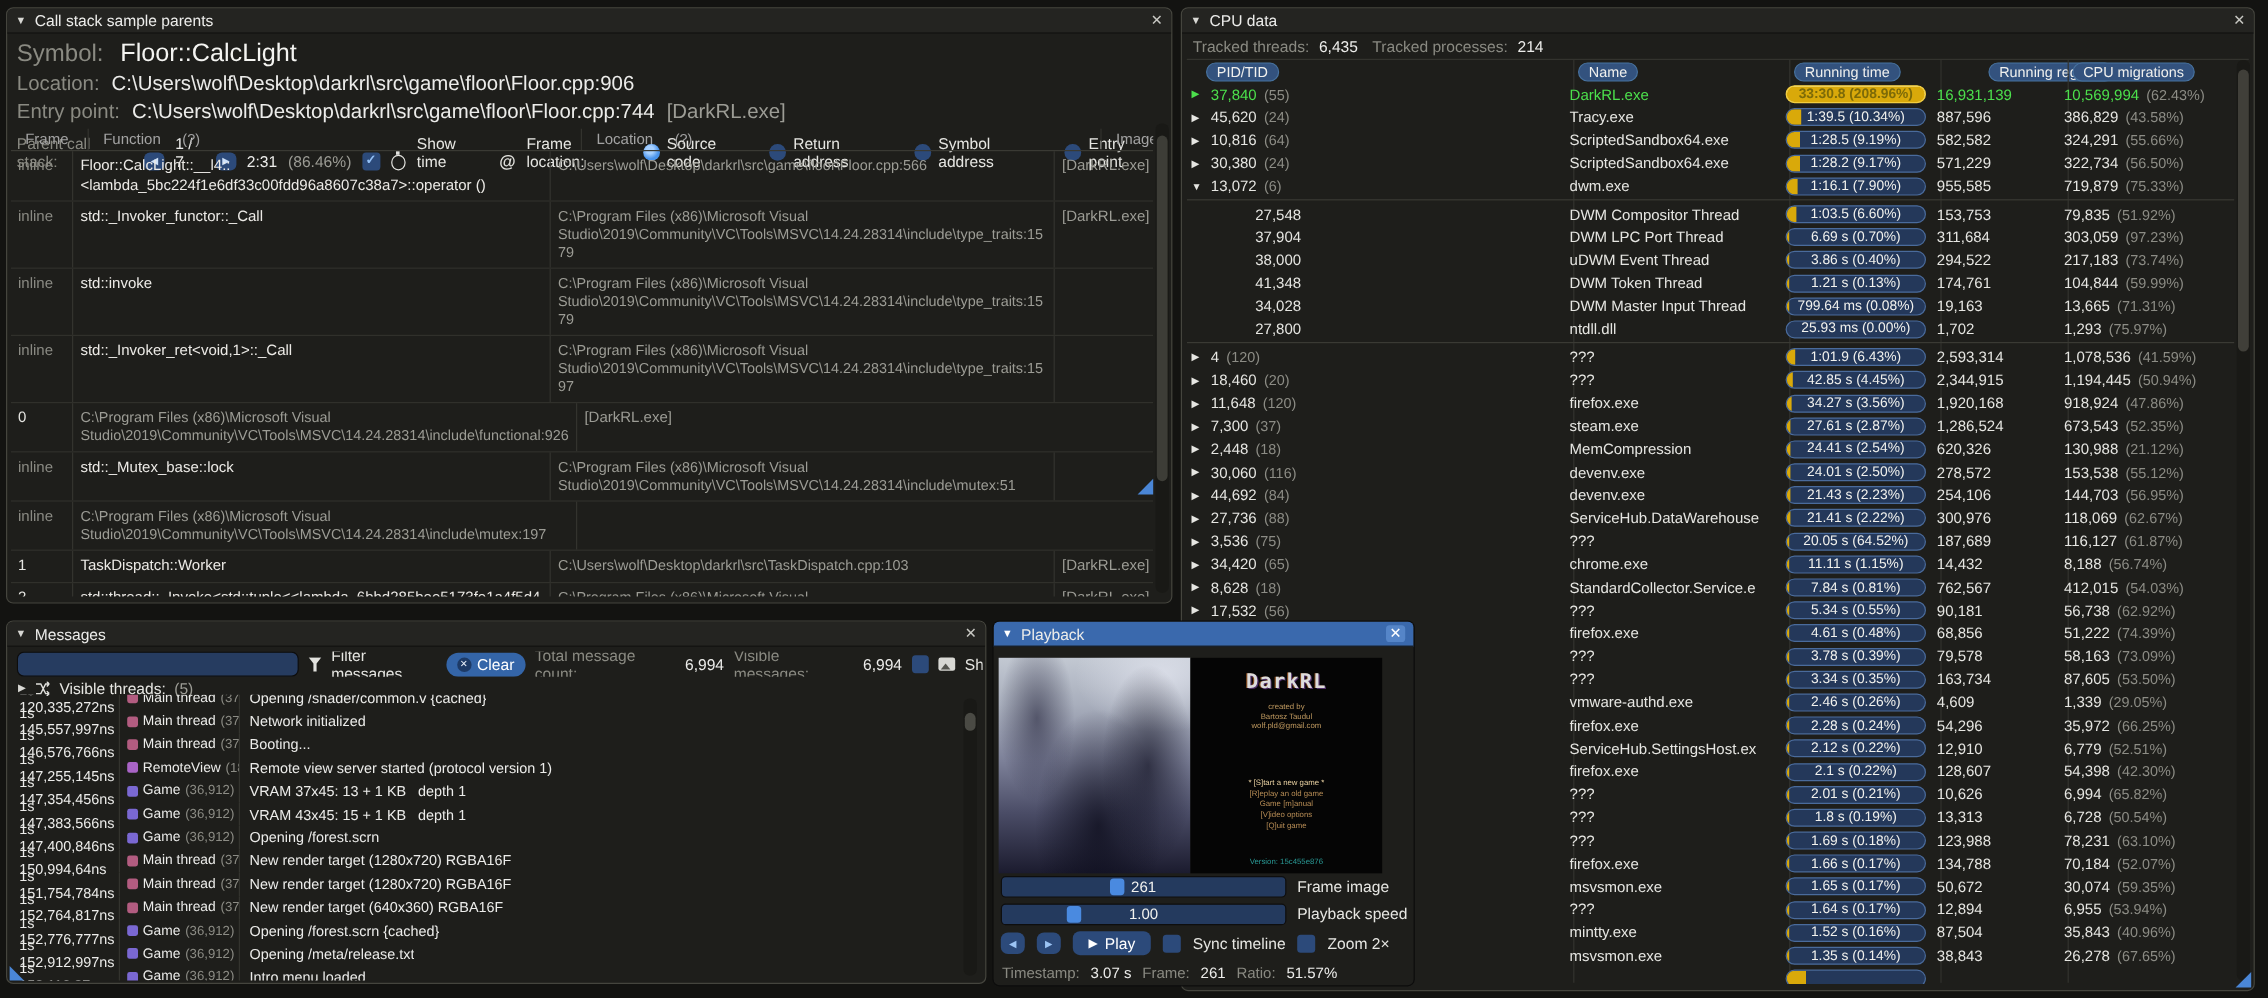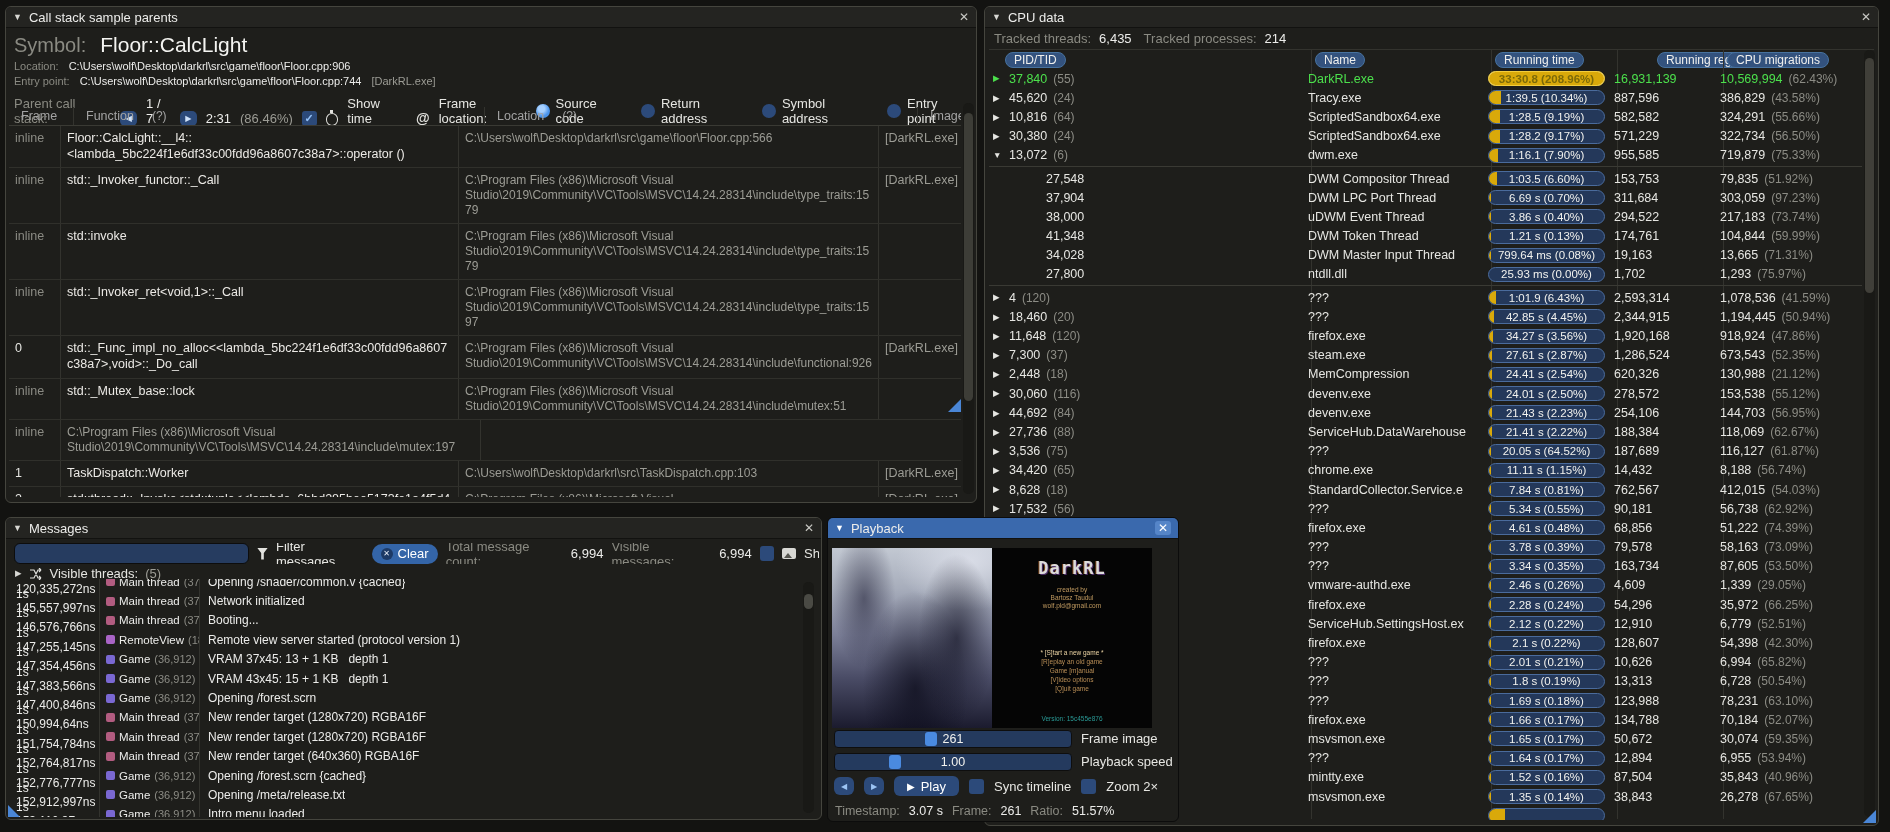--- a/index.html
+++ b/index.html
@@ -12,21 +12,21 @@
   .x{margin-left:auto;color:#c9c9c4;font-size:12px;line-height:1;cursor:default;}
   .lab{color:#8a8a82;}
   .val{color:#ececea;}
   .muted{color:#8a8a83;}
   .gray{color:#9c9c95;}
 
   
   #callstack{left:5px;top:6px;width:972px;height:497px;}
   .sym{margin:5px 8px 0;font-size:20px;display:flex;gap:14px;align-items:baseline;}
   .sym .val{font-size:21px;color:#f4f4f1;}
-  .meta{margin:3px 8px 0;font-size:11px;display:flex;gap:10px;}
+  .meta{margin:3px 8px 0;font-size:17px;display:flex;gap:10px;}
   .cs-toolbar{margin:9px 8px 0;display:flex;align-items:flex-end;gap:9px;font-size:13px;}
   .sqbtn{width:17px;height:15px;border-radius:5px;background:#2c4a7a;display:flex;align-items:center;justify-content:center;
          color:#cfe2fa;font-size:8px;line-height:1;}
   .chk{width:15px;height:15px;border-radius:3px;background:#2c4a7a;display:flex;align-items:center;justify-content:center;
        color:#93c0f6;font-size:11px;font-weight:bold;line-height:1;}
   .stopwatch{width:11px;height:11px;border:1.5px solid #e2e2de;border-radius:50%;position:relative;display:inline-block;}
   .stopwatch::before{content:"";position:absolute;top:-4px;left:3px;width:3px;height:2.5px;background:#e2e2de;}
   .at{font-weight:bold;font-size:14px;color:#e2e2de;}
   .radio{width:14px;height:14px;border-radius:50%;background:#2c4a7a;display:inline-block;}
   .radio.sel{background:radial-gradient(circle at 40% 35%, #a6d0ff 0 25%, #4a94ec 60%);}
@@ -216,21 +216,20 @@
           <span class="cell c-img"></span>
         </div>
         <div class="cs-row">
           <span class="cell c-frame muted">inline</span>
           <span class="cell c-func">std::_Invoker_ret&lt;void,1&gt;::_Call</span>
           <span class="cell c-loc">C:\Program Files (x86)\Microsoft Visual Studio\2019\Community\VC\Tools\MSVC\14.24.28314\include\type_traits:1597</span>
           <span class="cell c-img"></span>
         </div>
         <div class="cs-row">
           <span class="cell c-frame">0</span>
-          <span class="cell c-func">std::_Func_impl_no_alloc&lt;&lt;lambda_5bc224f1e6df33c00fdd96a8607c38a7&gt;,void&gt;::_Do_call</span>
           <span class="cell c-loc">C:\Program Files (x86)\Microsoft Visual Studio\2019\Community\VC\Tools\MSVC\14.24.28314\include\functional:926</span>
           <span class="cell c-img">[DarkRL.exe]</span>
         </div>
         <div class="cs-row">
           <span class="cell c-frame muted">inline</span>
           <span class="cell c-func">std::_Mutex_base::lock</span>
           <span class="cell c-loc">C:\Program Files (x86)\Microsoft Visual Studio\2019\Community\VC\Tools\MSVC\14.24.28314\include\mutex:51</span>
           <span class="cell c-img"></span>
         </div>
         <div class="cs-row">
@@ -849,21 +848,21 @@
           <span class="r-pid">27,736</span>
           <span class="r-cnt">(88)</span>
         </span>
         <span class="r-c2">ServiceHub.DataWarehouse</span>
         <span class="r-c3">
           <span class="pill">
             <span class="fill" style="width: 2.22%;"></span>
             <span class="t">21.41 s (2.22%)</span>
           </span>
         </span>
-        <span class="r-c4">188,384</span>
+        <span class="r-c4">300,976</span>
         <span class="r-c5">
           <span>118,069</span>
           <span class="r-mpct">(62.67%)</span>
         </span>
       </div>
       <div class="cpu-row">
         <span class="r-c1">
           <span class="r-arrow">▶</span>
           <span class="r-pid">3,536</span>
           <span class="r-cnt">(75)</span>

